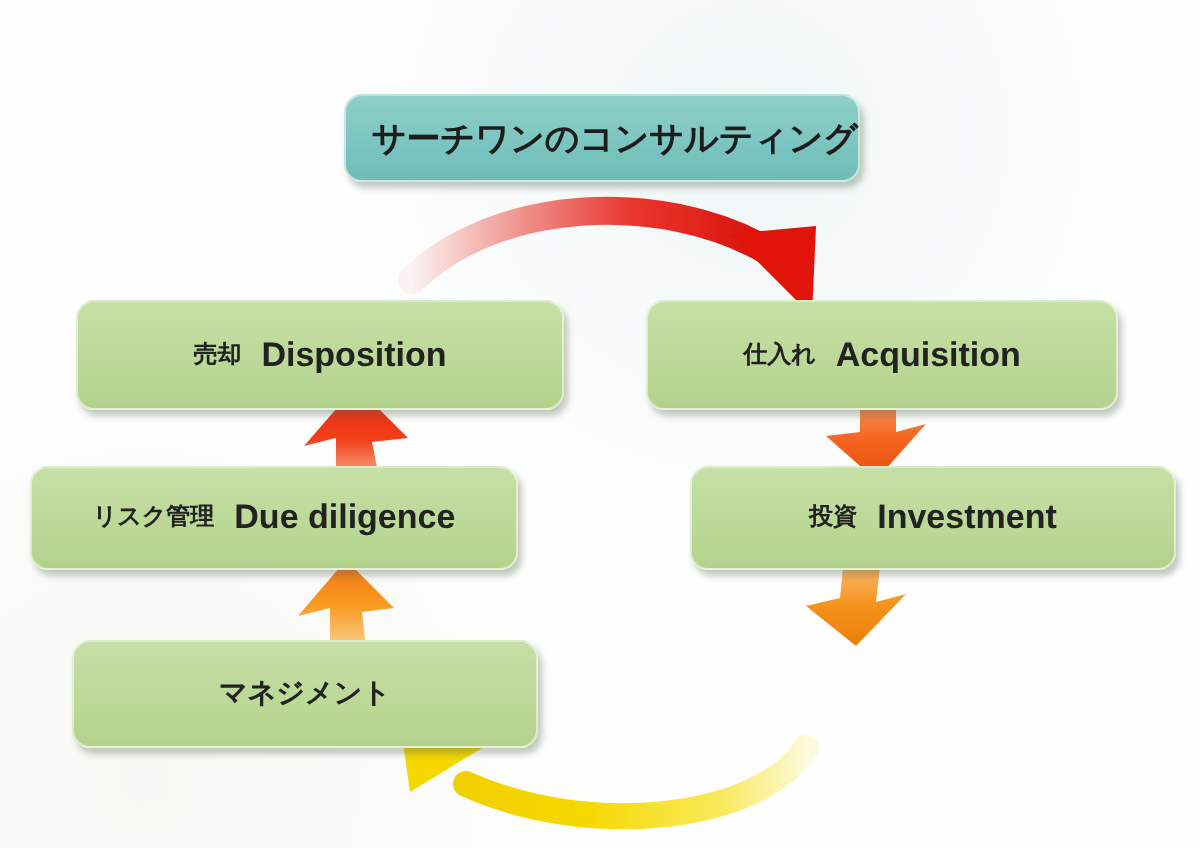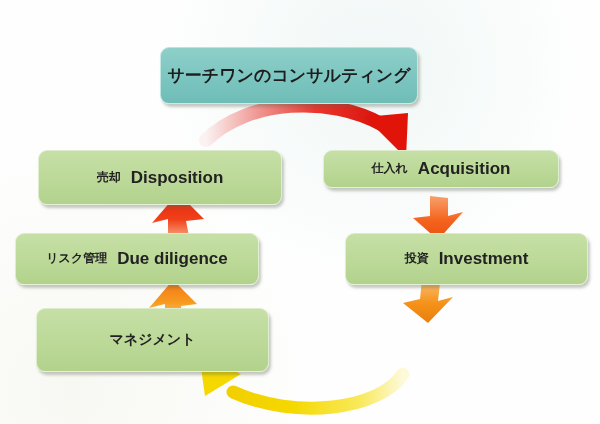--- a/index.html
+++ b/index.html
@@ -63,26 +63,26 @@
     white-space: pre-line;
   }
   .title-text {
     font-size: 17px;
     font-weight: 700;
     white-space: nowrap;
     color: #1d1d1d;
   }
 
   
-  #node-consulting { left: 160px; top: 47px;  width: 258px; height: 57px; }
+  #node-consulting { left: 172px; top: 47px;  width: 258px; height: 44px; justify-content: flex-end; }
   #node-disposition{ left: 38px;  top: 150px; width: 244px; height: 55px; }
-  #node-acquisition{ left: 323px; top: 150px; width: 236px; height: 38px; }
+  #node-acquisition{ left: 323px; top: 150px; width: 236px; height: 55px; }
   #node-duediligence{left: 15px;  top: 233px; width: 244px; height: 52px; }
   #node-investment { left: 345px; top: 233px; width: 243px; height: 52px; }
-  #node-management { left: 36px;  top: 308px; width: 233px; height: 64px; }
+  #node-management { left: 36px;  top: 320px; width: 233px; height: 54px; }
   #node-renovation { left: 332px; top: 316px; width: 232px; height: 54px; }
 
   .arrow-layer {
     position: absolute;
     inset: 0;
     pointer-events: none;
   }
   .arrow-svg { position: absolute; overflow: visible; }
   #arrow-top    { left: 200px; top: 95px;  width: 230px; height: 75px; }
   #arrow-bottom { left: 175px; top: 352px; width: 235px; height: 72px; }

